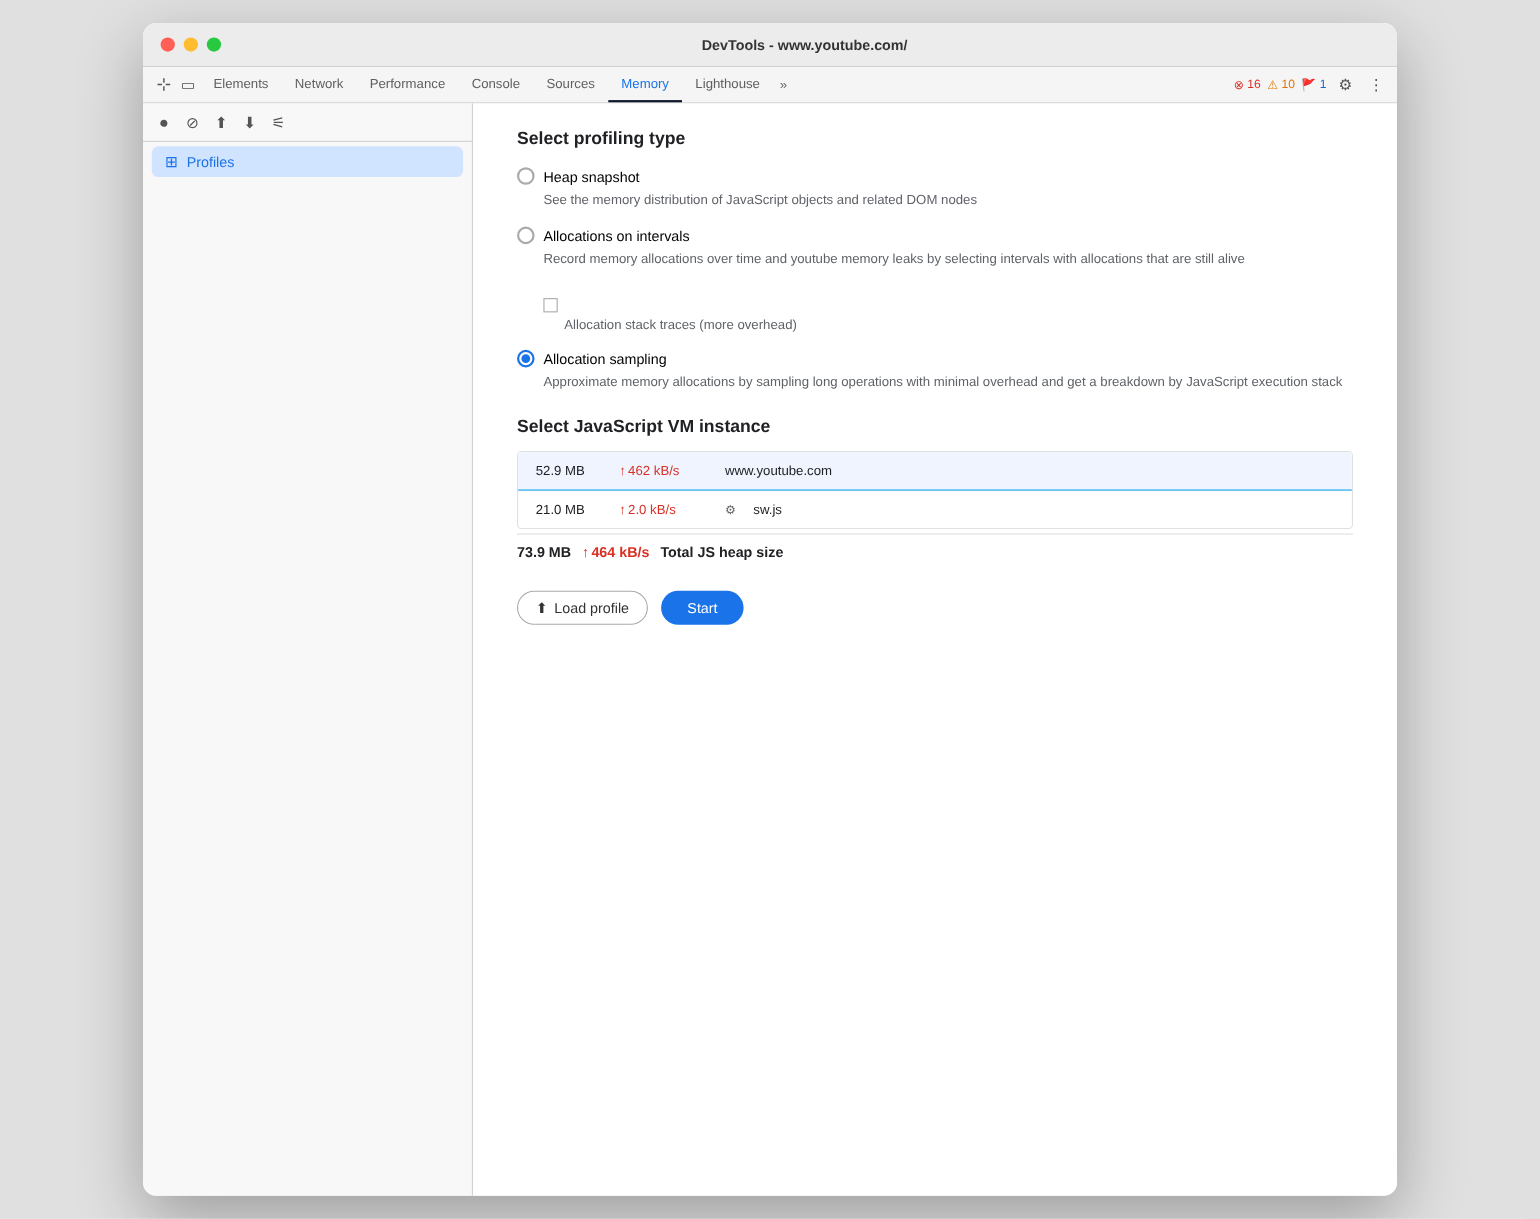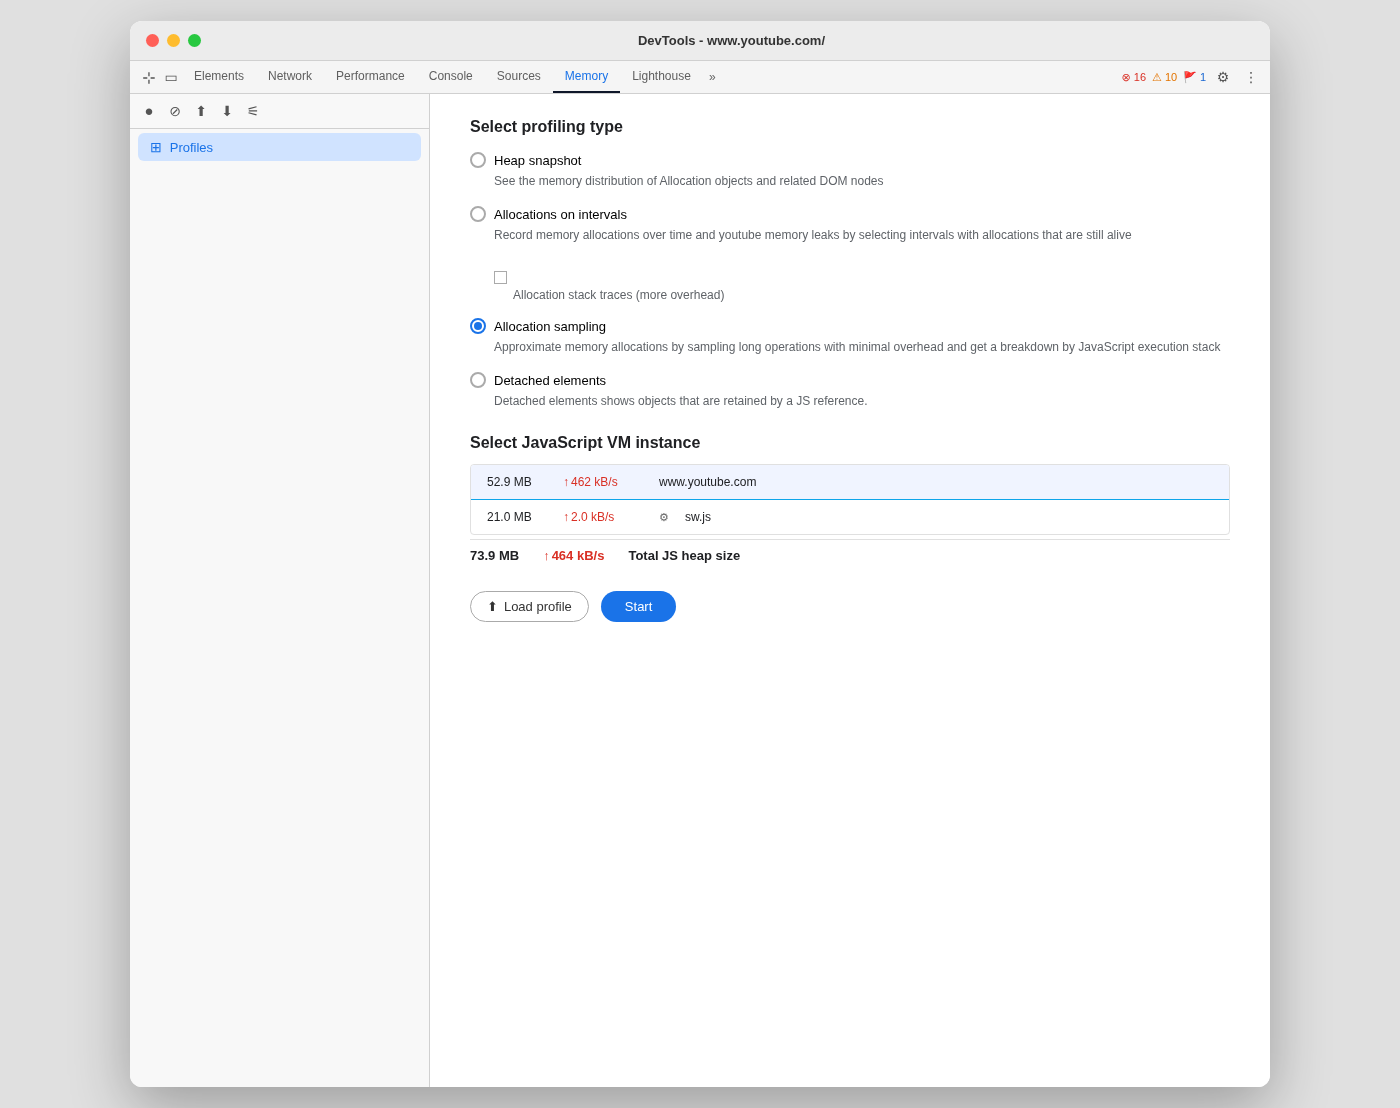--- a/index.html
+++ b/index.html
@@ -220,21 +220,21 @@
     }
     .vm-rate {
       color: #d93025;
       min-width: 80px;
       display: flex; align-items: center; gap: 2px;
     }
     .vm-name { color: #202124; }
     .vm-icon { font-size: 11px; color: #666; }
     .footer-bar {
       display: flex; align-items: center;
-      gap: 24px;
+      gap: 10px;
       padding: 8px 0 16px 0;
       border-top: 1px solid #e0e0e0;
       margin-top: 4px;
       text-align: center;
     }
     .total-size {
       font-size: 13px;
       font-weight: 700;
       color: #202124;
     }
@@ -337,21 +337,21 @@
 
     <div class="main-content">
 
       <div class="section-title">Select profiling type</div>
 
       <div class="profiling-option">
         <div class="radio-row">
           <div class="radio-circle"></div>
           <span class="radio-label">Heap snapshot</span>
         </div>
-        <div class="radio-desc">See the memory distribution of Allocation objects and related DOM nodes</div>
+        <div class="radio-desc">See the memory distribution of JavaScript objects and related DOM nodes</div>
       </div>
 
       <div class="profiling-option">
         <div class="radio-row">
           <div class="radio-circle"></div>
           <span class="radio-label">Allocations on intervals</span>
         </div>
         <div class="radio-desc">Record memory allocations over time and youtube memory leaks by selecting intervals with allocations that are still alive</div>
         <div class="checkbox-row">
           <div class="checkbox"></div>
@@ -360,27 +360,20 @@
       </div>
 
       <div class="profiling-option">
         <div class="radio-row">
           <div class="radio-circle selected"></div>
           <span class="radio-label">Allocation sampling</span>
         </div>
         <div class="radio-desc">Approximate memory allocations by sampling long operations with minimal overhead and get a breakdown by JavaScript execution stack</div>
       </div>
 
-      <div class="profiling-option">
-        <div class="radio-row">
-          <div class="radio-circle"></div>
-          <span class="radio-label">Detached elements</span>
-        </div>
-        <div class="radio-desc">Detached elements shows objects that are retained by a JS reference.</div>
-      </div>
 
       <div class="vm-section-title">Select JavaScript VM instance</div>
 
       <div class="vm-table">
 
         <div class="vm-row selected">
           <span class="vm-size">52.9 MB</span>
           <span class="vm-rate">
             <span style="color:#d93025;">↑</span>
             <span>462 kB/s</span>

